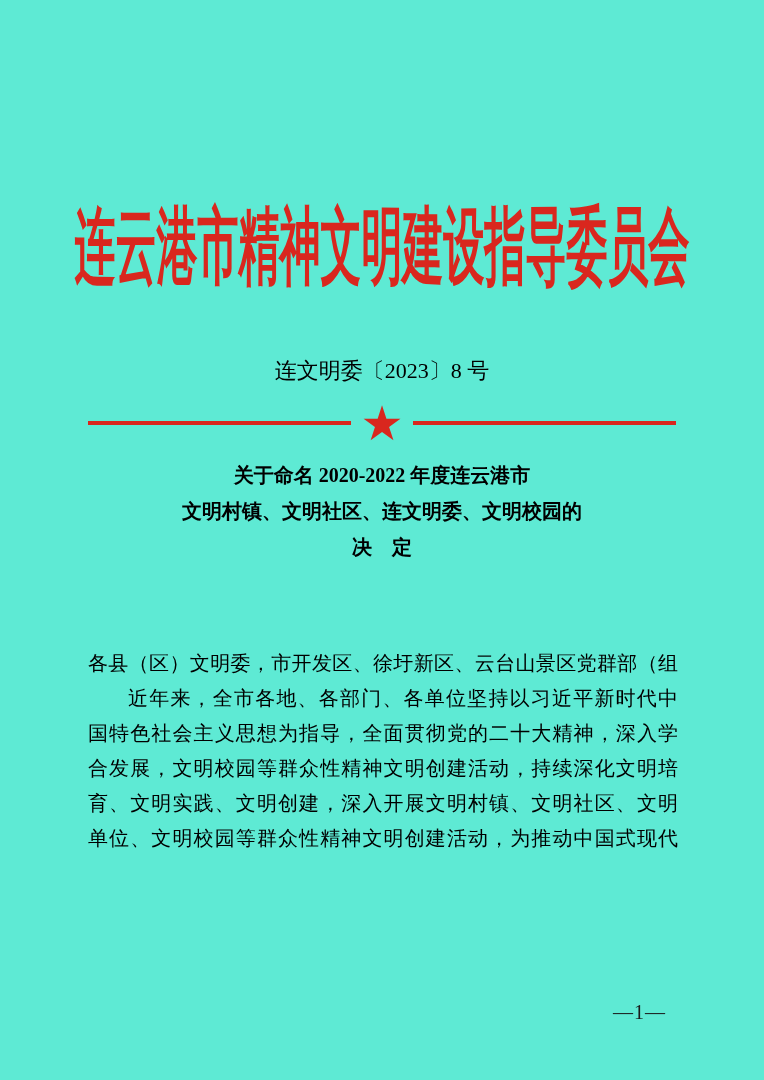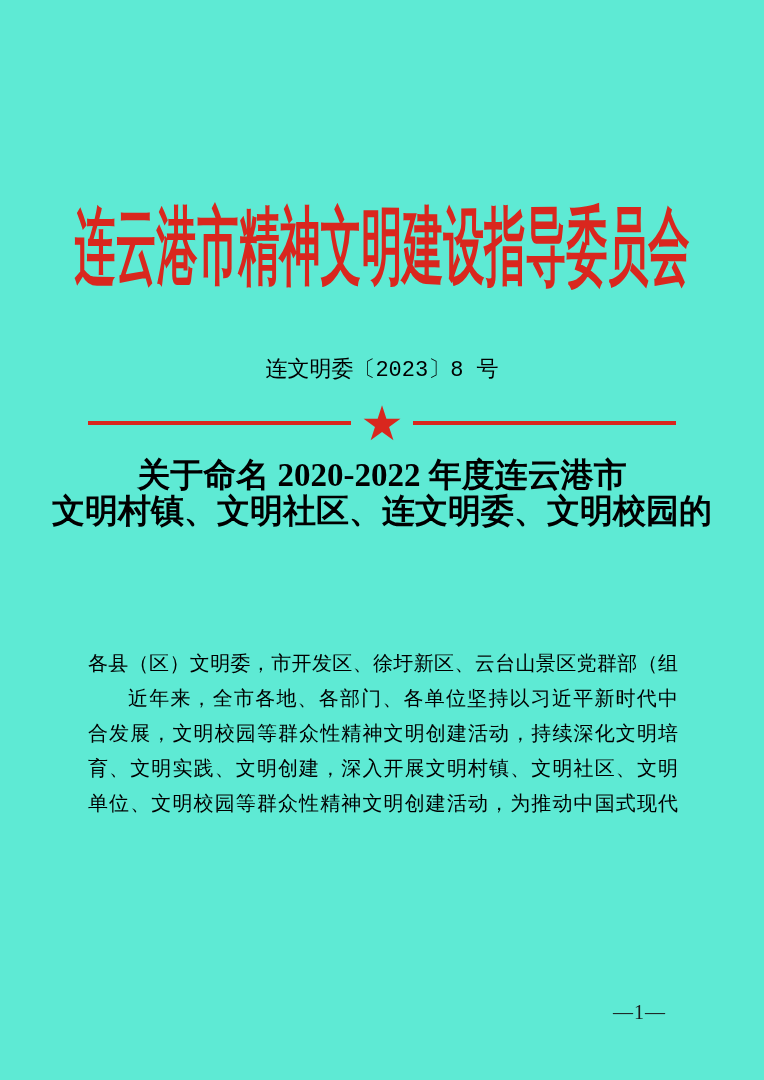--- a/index.html
+++ b/index.html
@@ -28,21 +28,20 @@
     transform: scaleY(2.05);
     transform-origin: center center;
   }
   .doc-number {
     position: absolute;
     top: 356px; left: 0; right: 0;
     text-align: center;
     font-size: 22px;
     line-height: 30px;
     color: #000000;
-    font-family: Liberation Mono, monospace;
   }
   
   .separator {
     position: absolute;
     top: 401px; left: 88px; width: 588px; height: 44px;
     display: flex; align-items: center;
   }
   .separator .rule {
     flex: 1; height: 4px; background: #d9271e;
   }
@@ -50,21 +49,21 @@
     font-family: "DejaVu Sans", sans-serif;
     font-size: 48px;
     line-height: 44px;
     color: #d9271e;
     margin: 0 9px;
   }
   .doc-title {
     position: absolute;
     top: 457px; left: 0; right: 0;
     text-align: center;
-    font-size: 33px;
+    font-size: 20px;
     font-weight: bold;
     line-height: 36px;
     color: #000000;
   }
   .body-text {
     position: absolute;
     top: 610px; left: 88px; width: 590px;
     font-size: 20px;
     line-height: 35px;
     color: #000000;
@@ -94,25 +93,27 @@
 
   <div class="separator">
     <div class="rule"></div>
     <span class="star">★</span>
     <div class="rule"></div>
   </div>
 
   <div class="doc-title">
     <div>关于命名 2020-2022 年度连云港市</div>
     <div>文明村镇、文明社区、连文明委、文明校园的</div>
+    <div>决　定</div>
   </div>
 
   <div class="body-text">
     <div class="line fill">各县（区）文明委，市开发区、徐圩新区、云台山景区党群部（组</div>
     <div class="line fill indent">近年来，全市各地、各部门、各单位坚持以习近平新时代中</div>
+    <div class="line fill">国特色社会主义思想为指导，全面贯彻党的二十大精神，深入学</div>
     <div class="line fill">合发展，文明校园等群众性精神文明创建活动，持续深化文明培</div>
     <div class="line fill">育、文明实践、文明创建，深入开展文明村镇、文明社区、文明</div>
     <div class="line fill">单位、文明校园等群众性精神文明创建活动，为推动中国式现代</div>
   </div>
 
   <div class="page-number">—1—</div>
 
 </div>
 
 </body></html>

